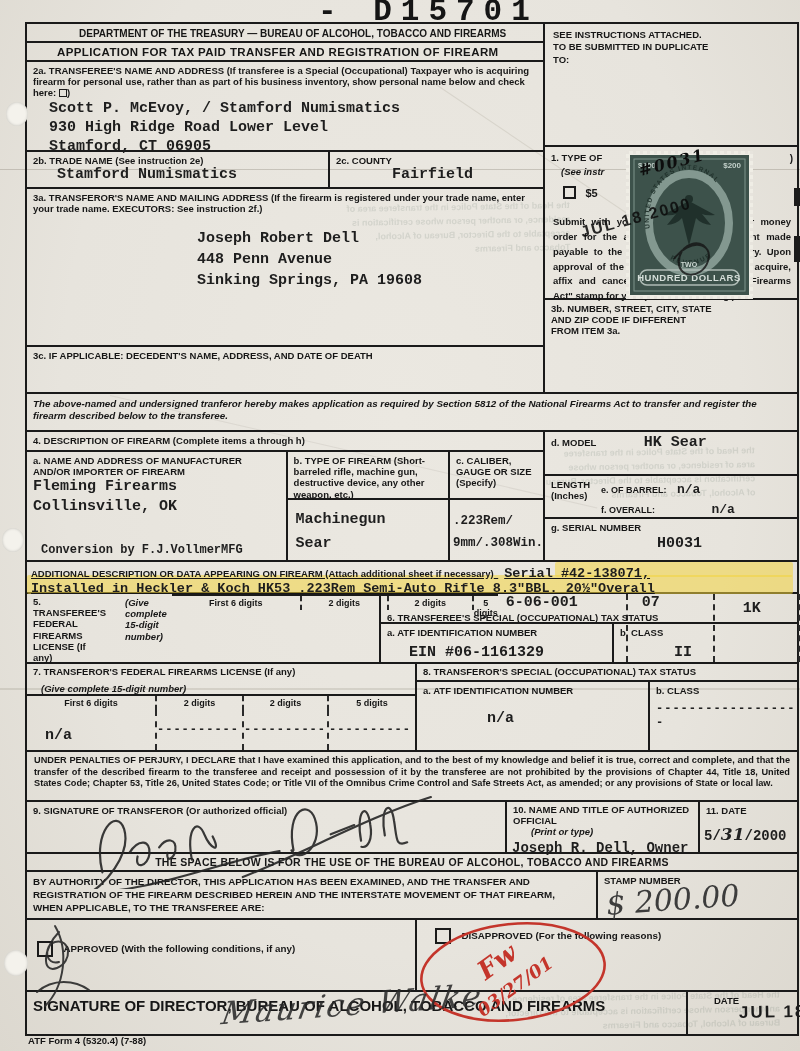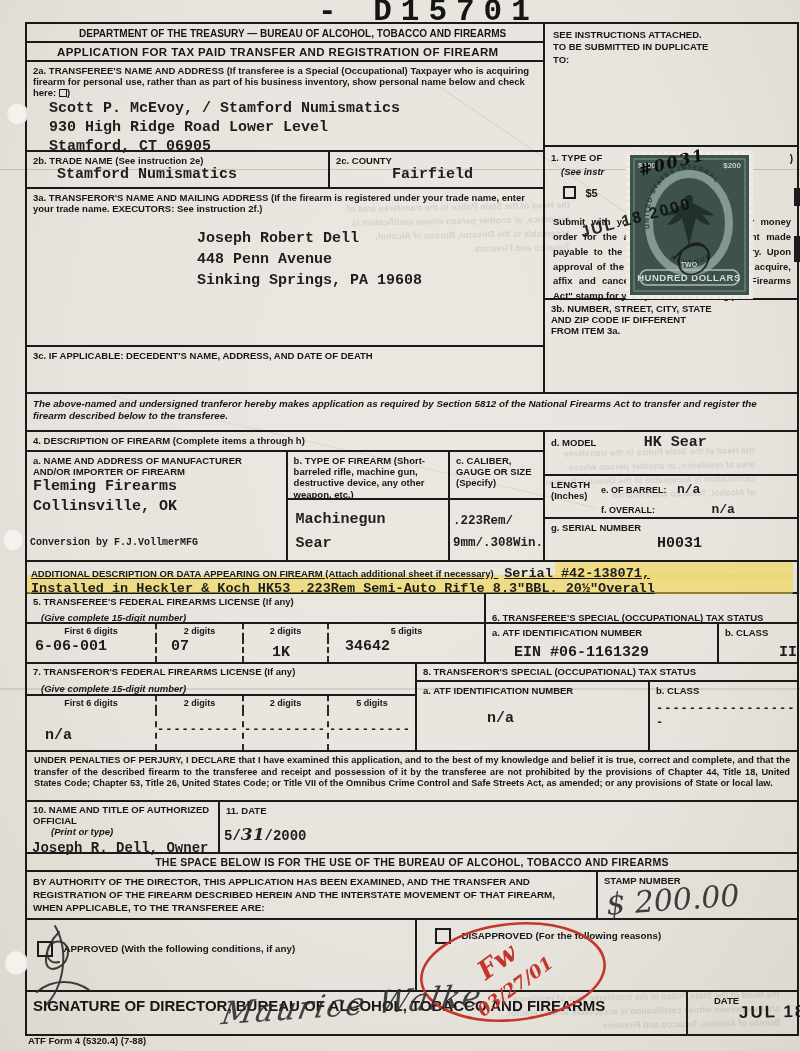--- a/index.html
+++ b/index.html
@@ -185,21 +185,21 @@
 
     <div class="row" style="height:130px;">
       <div class="cell br" style="width:518px;display:flex;flex-direction:column;">
         <div class="lbl bb" style="height:20px;">4. DESCRIPTION OF FIREARM (Complete items a through h)</div>
         <div style="display:flex;flex:1;">
           <div class="cell br" style="width:268px;">
             <div class="lbl pre">a. NAME AND ADDRESS OF MANUFACTURER
 AND/OR IMPORTER OF FIREARM</div>
             <div class="s4-val pre" style="font-size:15px;padding-left:6px;line-height:20px;">Fleming Firearms
 Collinsville, OK</div>
-            <div class="s4-val" style="font-size:10px;padding-left:3px;position:absolute;bottom:12px;">Conversion by F.J.VollmerMFG</div>
+            <div class="s4-val" style="font-size:12px;padding-left:14px;position:absolute;bottom:3px;">Conversion by F.J.VollmerMFG</div>
           </div>
           <div class="cell br" style="width:167px;">
             <div class="lbl bb" style="height:48px;font-style:normal;">b. TYPE OF FIREARM (Short-barreled rifle, machine gun, destructive device, any other weapon, etc.)</div>
             <div class="s4-val pre" style="font-size:15px;padding:8px 0 0 8px;line-height:24px;">Machinegun
 Sear</div>
           </div>
           <div class="cell" style="flex:1;">
             <div class="lbl bb pre" style="height:48px;">c. CALIBER, GAUGE OR SIZE (Specify)</div>
             <div class="s4-val pre" style="font-size:12.5px;padding:10px 0 0 3px;line-height:22px;">.223Rem/
 9mm/.308Win.</div>
@@ -232,21 +232,21 @@
       <div class="hl" style="left:528px;top:0;width:238px;height:15px;"></div>
       <div class="hl" style="left:0;top:13px;width:766px;height:19px;"></div>
       <div style="position:relative;z-index:1;padding:1px 4px;">
         <span class="lbl" style="padding:0;">ADDITIONAL DESCRIPTION OR DATA APPEARING ON FIREARM (Attach additional sheet if necessary)</span>
         <span class="typed-sm" style="margin-left:6px;">Serial #42-138071,</span>
         <div class="typed-sm" style="margin-top:0px;">Installed in Heckler &amp; Koch HK53 .223Rem Semi-Auto Rifle 8.3"BBL. 20½"Overall</div>
       </div>
     </div>
 
     <div class="row" style="height:70px;">
-      <div class="cell br" style="width:462px;display:flex;flex-direction:column;">
+      <div class="cell br" style="width:354px;display:flex;flex-direction:row;">
         <div class="lbl" style="height:15px;padding-top:2px;">5. TRANSFEREE'S FEDERAL FIREARMS LICENSE (If any)</div>
         <div class="lbl ital" style="height:13px;padding-left:14px;">(Give complete 15-digit number)</div>
         <div style="display:flex;height:16px;border-top:2px solid #1a1a1a;text-align:center;">
           <div class="gridcell lbl-sm" style="width:128px;padding-top:2px;font-weight:bold;">First 6 digits</div>
           <div class="gridcell lbl-sm" style="width:87px;padding-top:2px;font-weight:bold;">2 digits</div>
           <div class="gridcell lbl-sm" style="width:85px;padding-top:2px;font-weight:bold;">2 digits</div>
           <div class="gridcell lbl-sm" style="flex:1;padding-top:2px;font-weight:bold;">5 digits</div>
         </div>
         <div style="display:flex;flex:1;">
           <div class="gridcell typed" style="width:128px;padding-left:8px;">6-06-001</div>
@@ -300,20 +300,37 @@
           </div>
         </div>
       </div>
     </div>
 
     <div class="row" style="height:50px;">
       <div class="perj">UNDER PENALTIES OF PERJURY, I DECLARE that I have examined this application, and to the best of my knowledge and belief it is true, correct and complete, and that the transfer of the described firearm to the transferee and receipt and possession of it by the transferee are not prohibited by the provisions of Chapter 44, Title 18, United States Code; Chapter 53, Title 26, United States Code; or Title VII of the Omnibus Crime Control and Safe Streets Act, as amended; or any provisions of State or local law.</div>
     </div>
 
     <div class="row" style="height:52px;">
+      <div class="cell br" style="width:480px;">
+        <div class="lbl">9. SIGNATURE OF TRANSFEROR (Or authorized official)</div>
+        <svg class="sig-svg" style="left:14px;top:-8px;" width="440" height="95" viewBox="0 0 440 95">
+          <g fill="none" stroke="#262626" stroke-width="2.2" stroke-linecap="round" opacity=".9" transform="rotate(-3 220 48)">
+            <path d="M60,70 C52,28 78,6 84,28 C90,52 62,86 40,92"></path>
+            <path d="M88,52 c10,-14 22,-12 20,2 c-2,12 -16,16 -12,2"></path>
+            <path d="M118,48 c8,-10 18,-8 16,4 c-2,8 -10,12 -8,2"></path>
+            <path d="M150,62 C146,30 158,20 164,38 C169,52 180,58 172,40"></path>
+            <path d="M12,88 C100,98 170,66 238,58"></path>
+            <path d="M252,58 C246,16 272,6 276,32 C280,56 258,72 250,58"></path>
+            <path d="M290,44 l24,-8"></path>
+            <path d="M320,52 C316,22 328,12 330,36 c2,16 -4,24 -10,22"></path>
+            <path d="M344,48 C340,20 352,10 354,34 c2,18 0,26 12,22"></path>
+            <path d="M200,82 C260,62 330,28 392,12"></path>
+          </g>
+        </svg>
+      </div>
       <div class="cell br" style="width:193px;">
         <div class="lbl" style="padding-top:2px;">10. NAME AND TITLE OF AUTHORIZED OFFICIAL</div>
         <div class="lbl ital" style="padding-left:24px;padding-top:0;">(Print or type)</div>
         <div class="typed" style="font-size:14px;padding-left:5px;padding-top:2px;">Joseph R. Dell, Owner</div>
       </div>
       <div class="cell" style="flex:1;">
         <div class="lbl">11. DATE</div>
         <div style="padding-left:4px;padding-top:8px;white-space:nowrap;">
           <span class="typed" style="font-size:14px;">5/</span><span class="hand" style="font-size:17px;font-weight:bold;color:#222;">31</span><span class="typed" style="font-size:14px;">/2000</span>
         </div>

